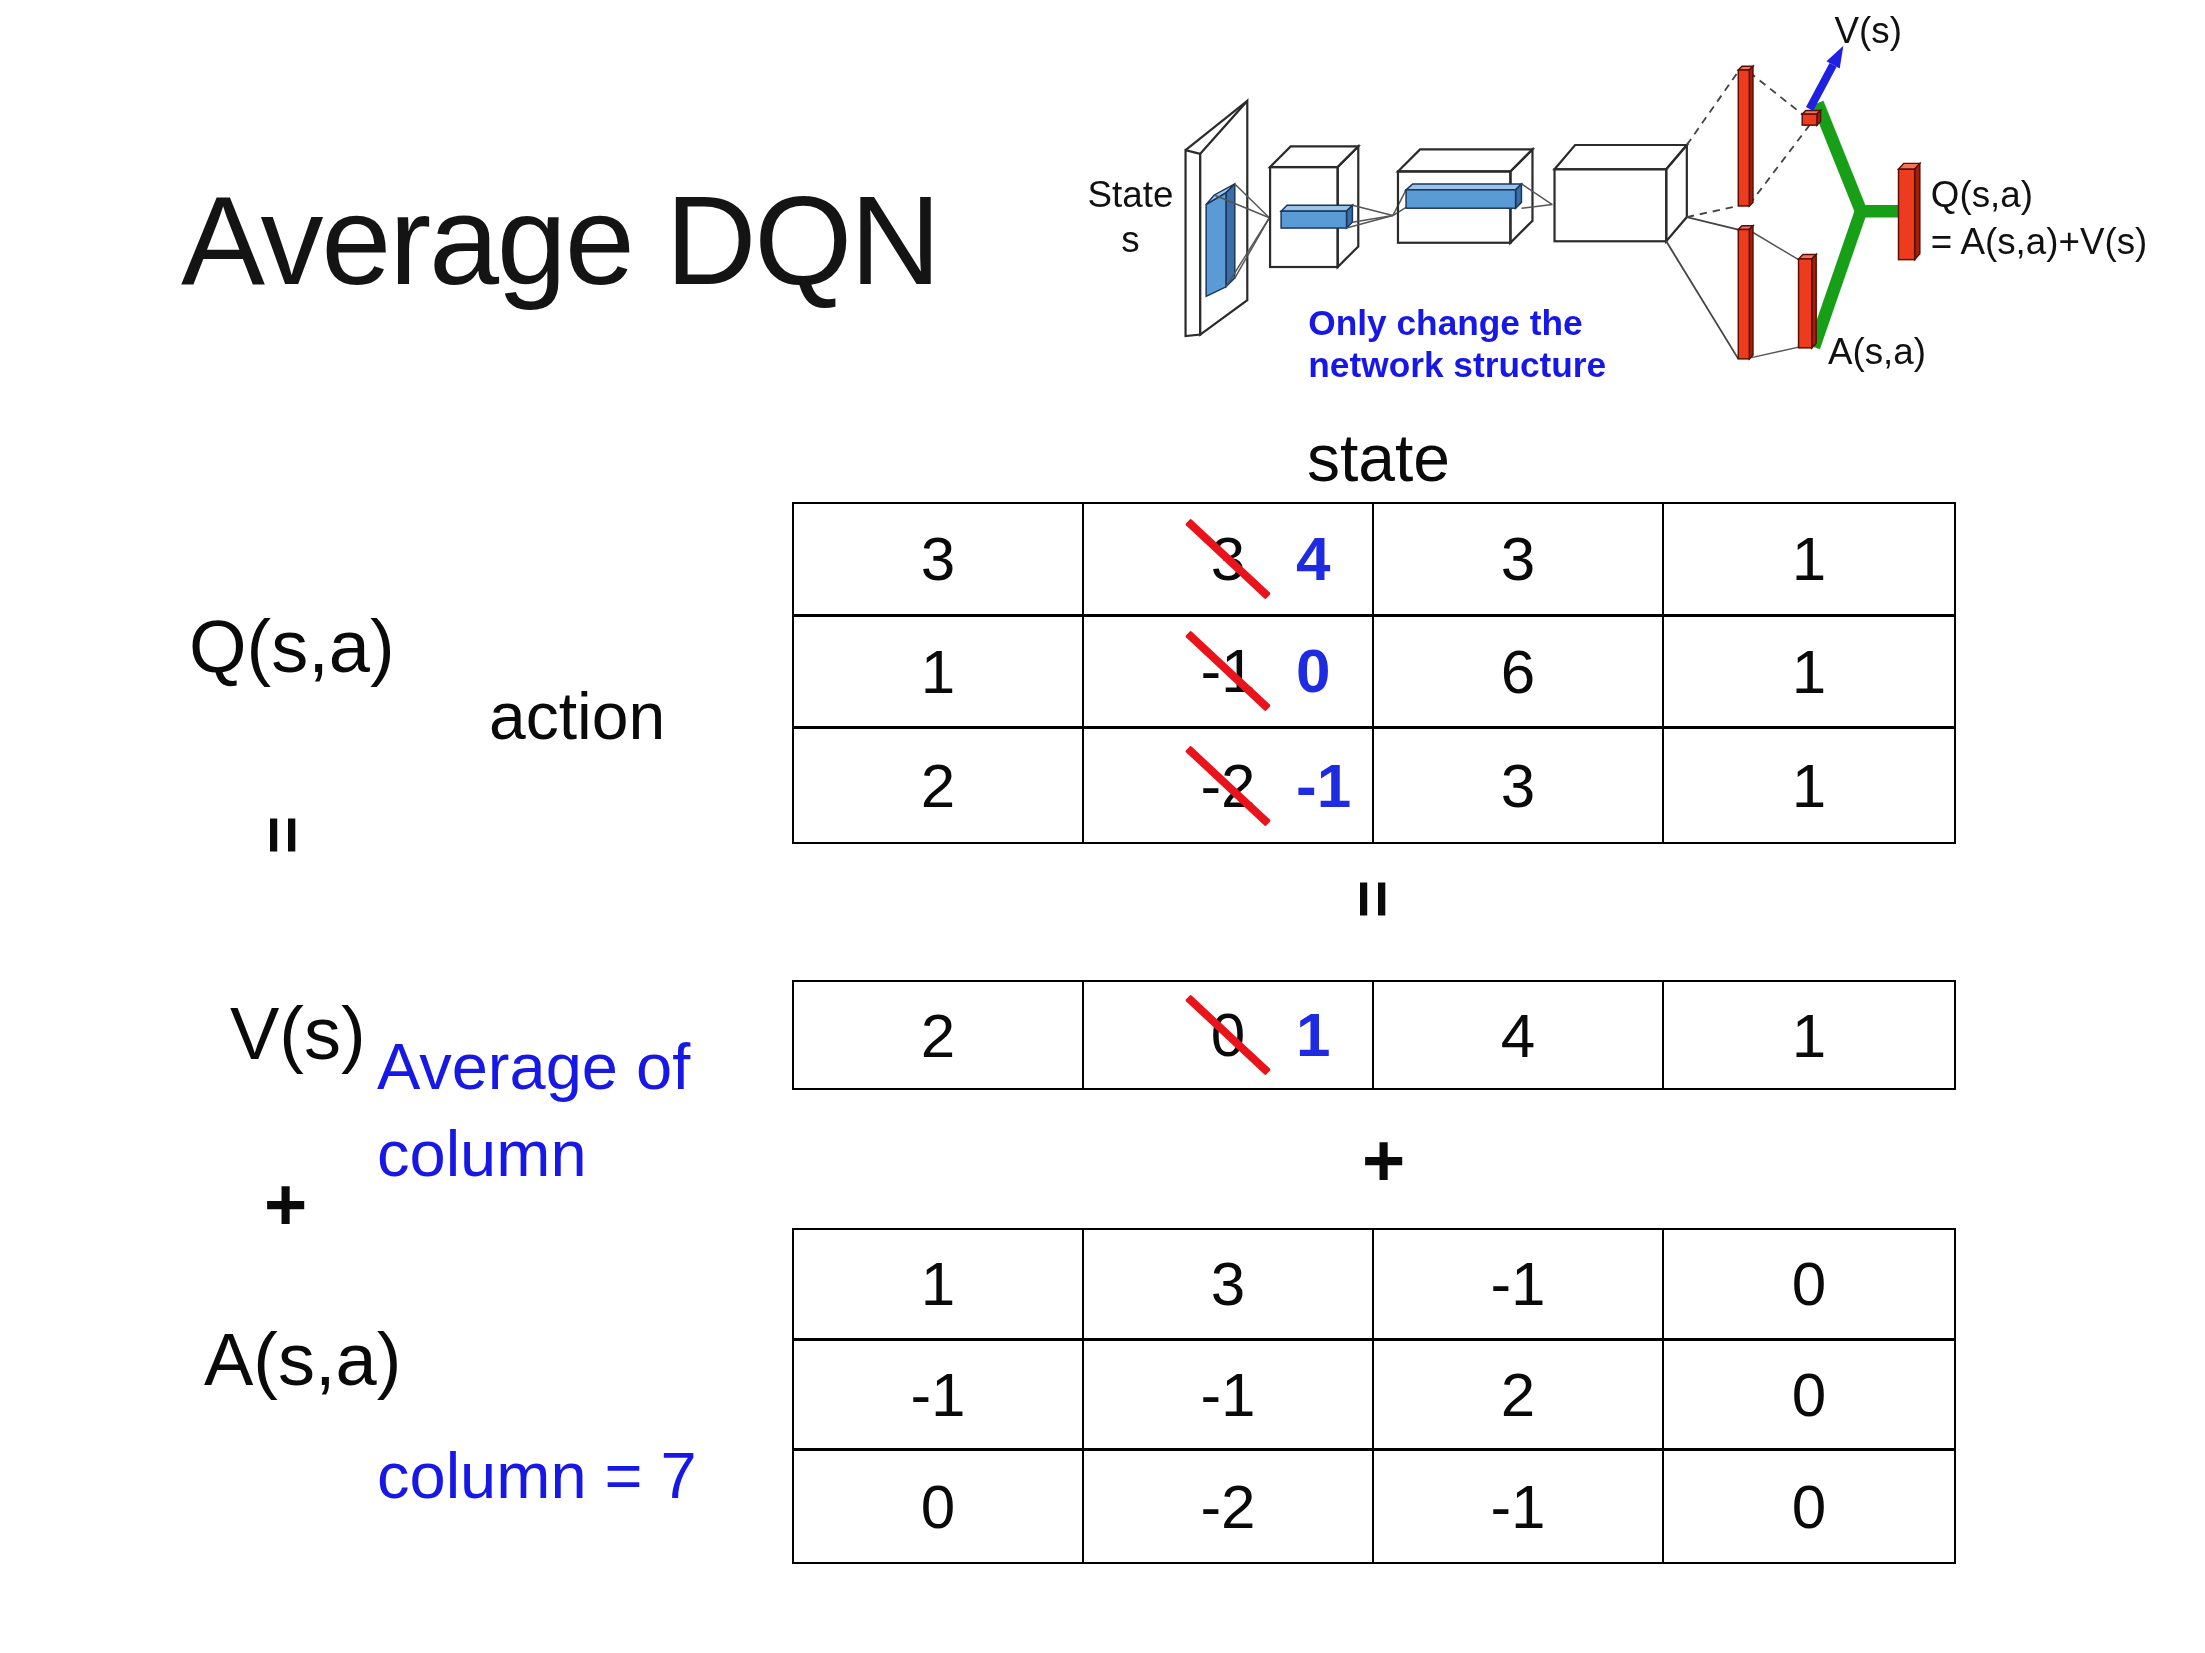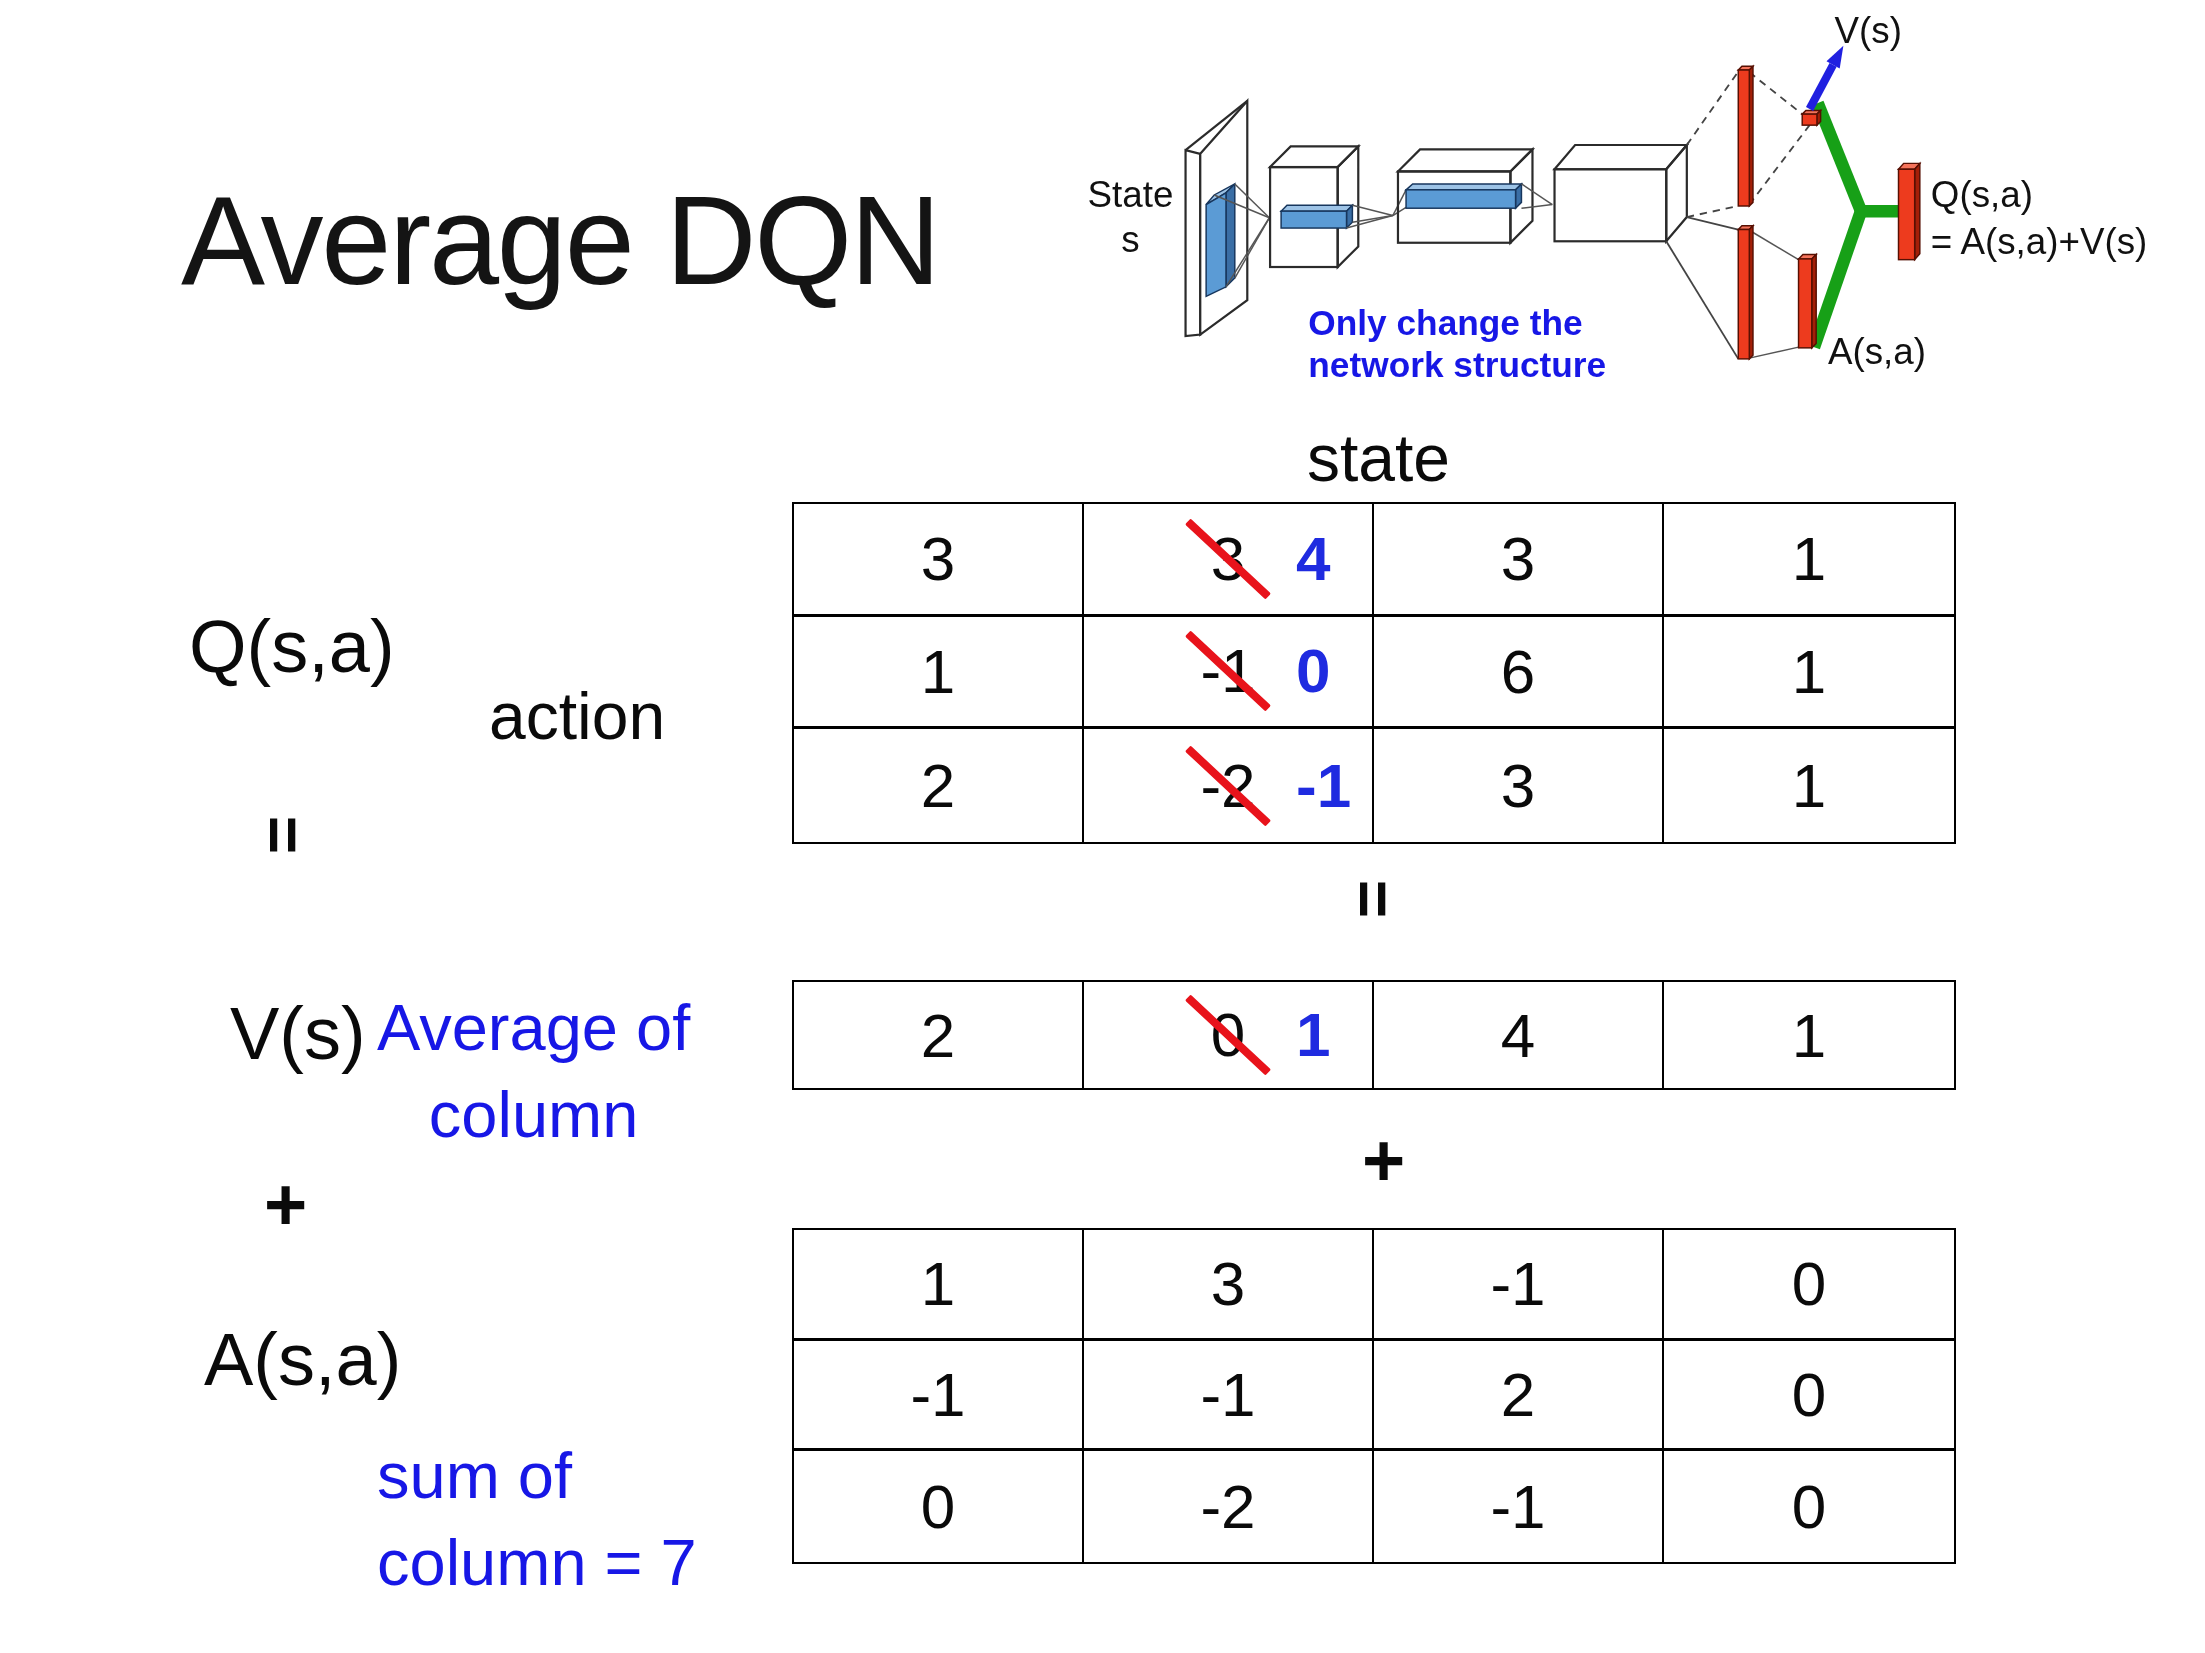--- a/index.html
+++ b/index.html
@@ -10,21 +10,21 @@
   .abs{position:absolute;}
   #title{left:181px;top:168px;font-size:126px;letter-spacing:-2.2px;color:#141414;white-space:nowrap;}
   .term-label{font-size:74px;color:#0a0a0a;white-space:nowrap;}
   #q-term{left:189px;top:604px;}
   #v-term{left:230px;top:991px;}
   #a-term{left:204px;top:1317px;}
   .header-label{font-size:66px;color:#0a0a0a;white-space:nowrap;}
   #state-header{left:1158px;top:420px;width:441px;text-align:center;}
   #action-header{left:489px;top:678px;width:294px;text-align:left;}
   .blue-note{font-size:65px;line-height:87px;color:#1717E6;white-space:nowrap;}
-  #avg-note{left:377px;top:984px;text-align:center;}
+  #avg-note{left:377px;top:1023px;}
   #sum-note{left:377px;top:1432px;}
   .op{width:103px;height:103px;display:flex;align-items:center;justify-content:center;}
   .rot-eq{display:inline-block;transform:rotate(90deg);font-size:66px;font-weight:bold;color:#0a0a0a;}
   .plus{font-size:74px;font-weight:600;color:#0a0a0a;}
   #eq-left{left:232px;top:783px;}
   #eq-center{left:1322px;top:847px;}
   #plus-left{left:234px;top:1153px;}
   #plus-center{left:1332px;top:1109px;}
 
   .matrix{
@@ -200,21 +200,20 @@
 <div class="abs op" id="plus-left">
     <span class="plus">+</span>
   </div>
 <div class="abs term-label" id="a-term">A(s,a)</div>
 
 <div class="abs blue-note" id="avg-note">
   <div>Average of</div>
   <div>column</div>
 </div>
 <div class="abs blue-note" id="sum-note">
-  <div>sum of</div>
   <div>column = 7</div>
 </div>
 
 <div class="abs header-label" id="state-header">state</div>
 <div class="abs header-label" id="action-header">action</div>
 
 <div class="abs op" id="eq-center">
     <span class="rot-eq">=</span>
   </div>
 <div class="abs op" id="plus-center">

